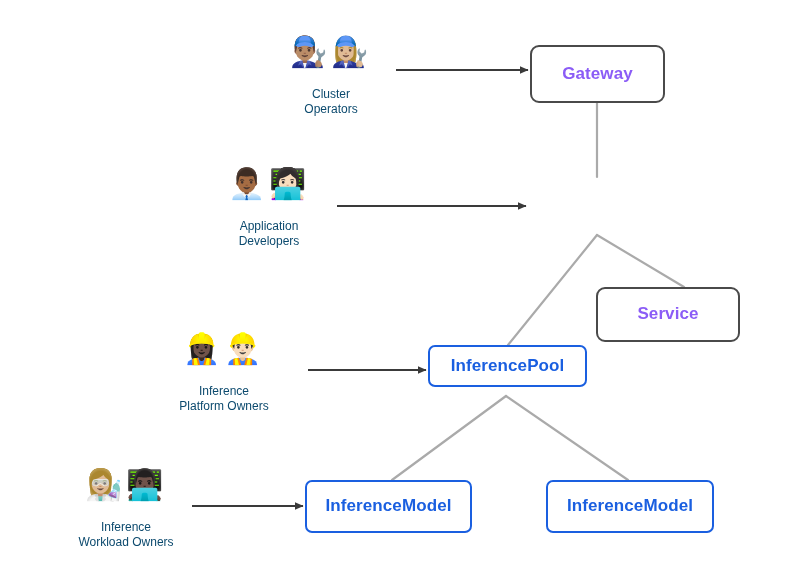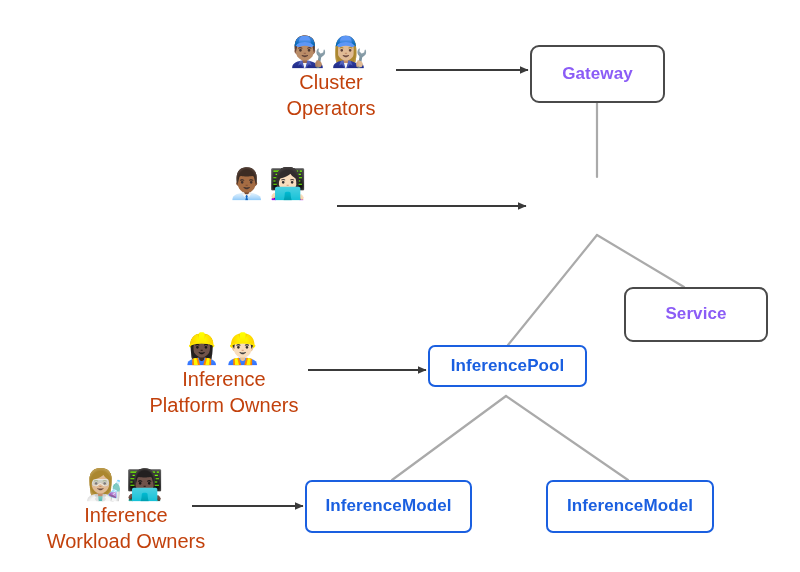--- a/index.html
+++ b/index.html
@@ -73,23 +73,23 @@
     text-align: center;
   }
   .actor-emojis {
     font-size: 30px;
     line-height: 36px;
     letter-spacing: 3px;
     white-space: nowrap;
     font-family: "DejaVu Sans", sans-serif;
   }
   .actor-label {
-    margin-top: 0;
-    font-size: 20px;
-    color: #c2410c;
+    margin-top: 17px;
+    font-size: 12px;
+    color: #0c4a6e;
     line-height: 1.28;
     white-space: pre-line;
   }
 </style>
 </head>
 <body>
 
 <div id="canvas">
 
   <svg id="edges" width="800" height="572" viewBox="0 0 800 572" xmlns="http://www.w3.org/2000/svg">
@@ -111,21 +111,21 @@
         <line x1="308" y1="370" x2="426" y2="370" stroke="#3a3a3a" stroke-width="2" marker-end="url(#arrowhead)"></line>
         <line x1="192" y1="506" x2="303" y2="506" stroke="#3a3a3a" stroke-width="2" marker-end="url(#arrowhead)"></line>
       </g>
   </svg>
 
   <div class="node plain" style="left:530px; top:45px; width:135px; height:58px;">
     <span class="node-label">Gateway</span>
   </div>
 
 
-  <div class="node plain" style="left:624px; top:287px; width:144px; height:55px;">
+  <div class="node plain" style="left:596px; top:287px; width:144px; height:55px;">
     <span class="node-label">Service</span>
   </div>
 
   <div class="node accent" style="left:428px; top:345px; width:159px; height:42px;">
     <span class="node-label">InferencePool</span>
   </div>
 
   <div class="node accent" style="left:305px; top:480px; width:167px; height:53px;">
     <span class="node-label">InferenceModel</span>
   </div>
@@ -135,20 +135,22 @@
   </div>
 
   <div class="actor" style="left:231px; top:34px;">
     <div class="actor-emojis">👨🏽‍🔧👩🏼‍🔧</div>
     <div class="actor-label">Cluster
 Operators</div>
   </div>
 
   <div class="actor" style="left:169px; top:166px;">
     <div class="actor-emojis">👨🏾‍💼👩🏻‍💻</div>
+    <div class="actor-label">Application
+Developers</div>
   </div>
 
   <div class="actor" style="left:124px; top:331px;">
     <div class="actor-emojis">👷🏿‍♀️👷🏻‍♂️</div>
     <div class="actor-label">Inference
 Platform Owners</div>
   </div>
 
   <div class="actor" style="left:26px; top:467px;">
     <div class="actor-emojis">👩🏼‍🔬👨🏿‍💻</div>

